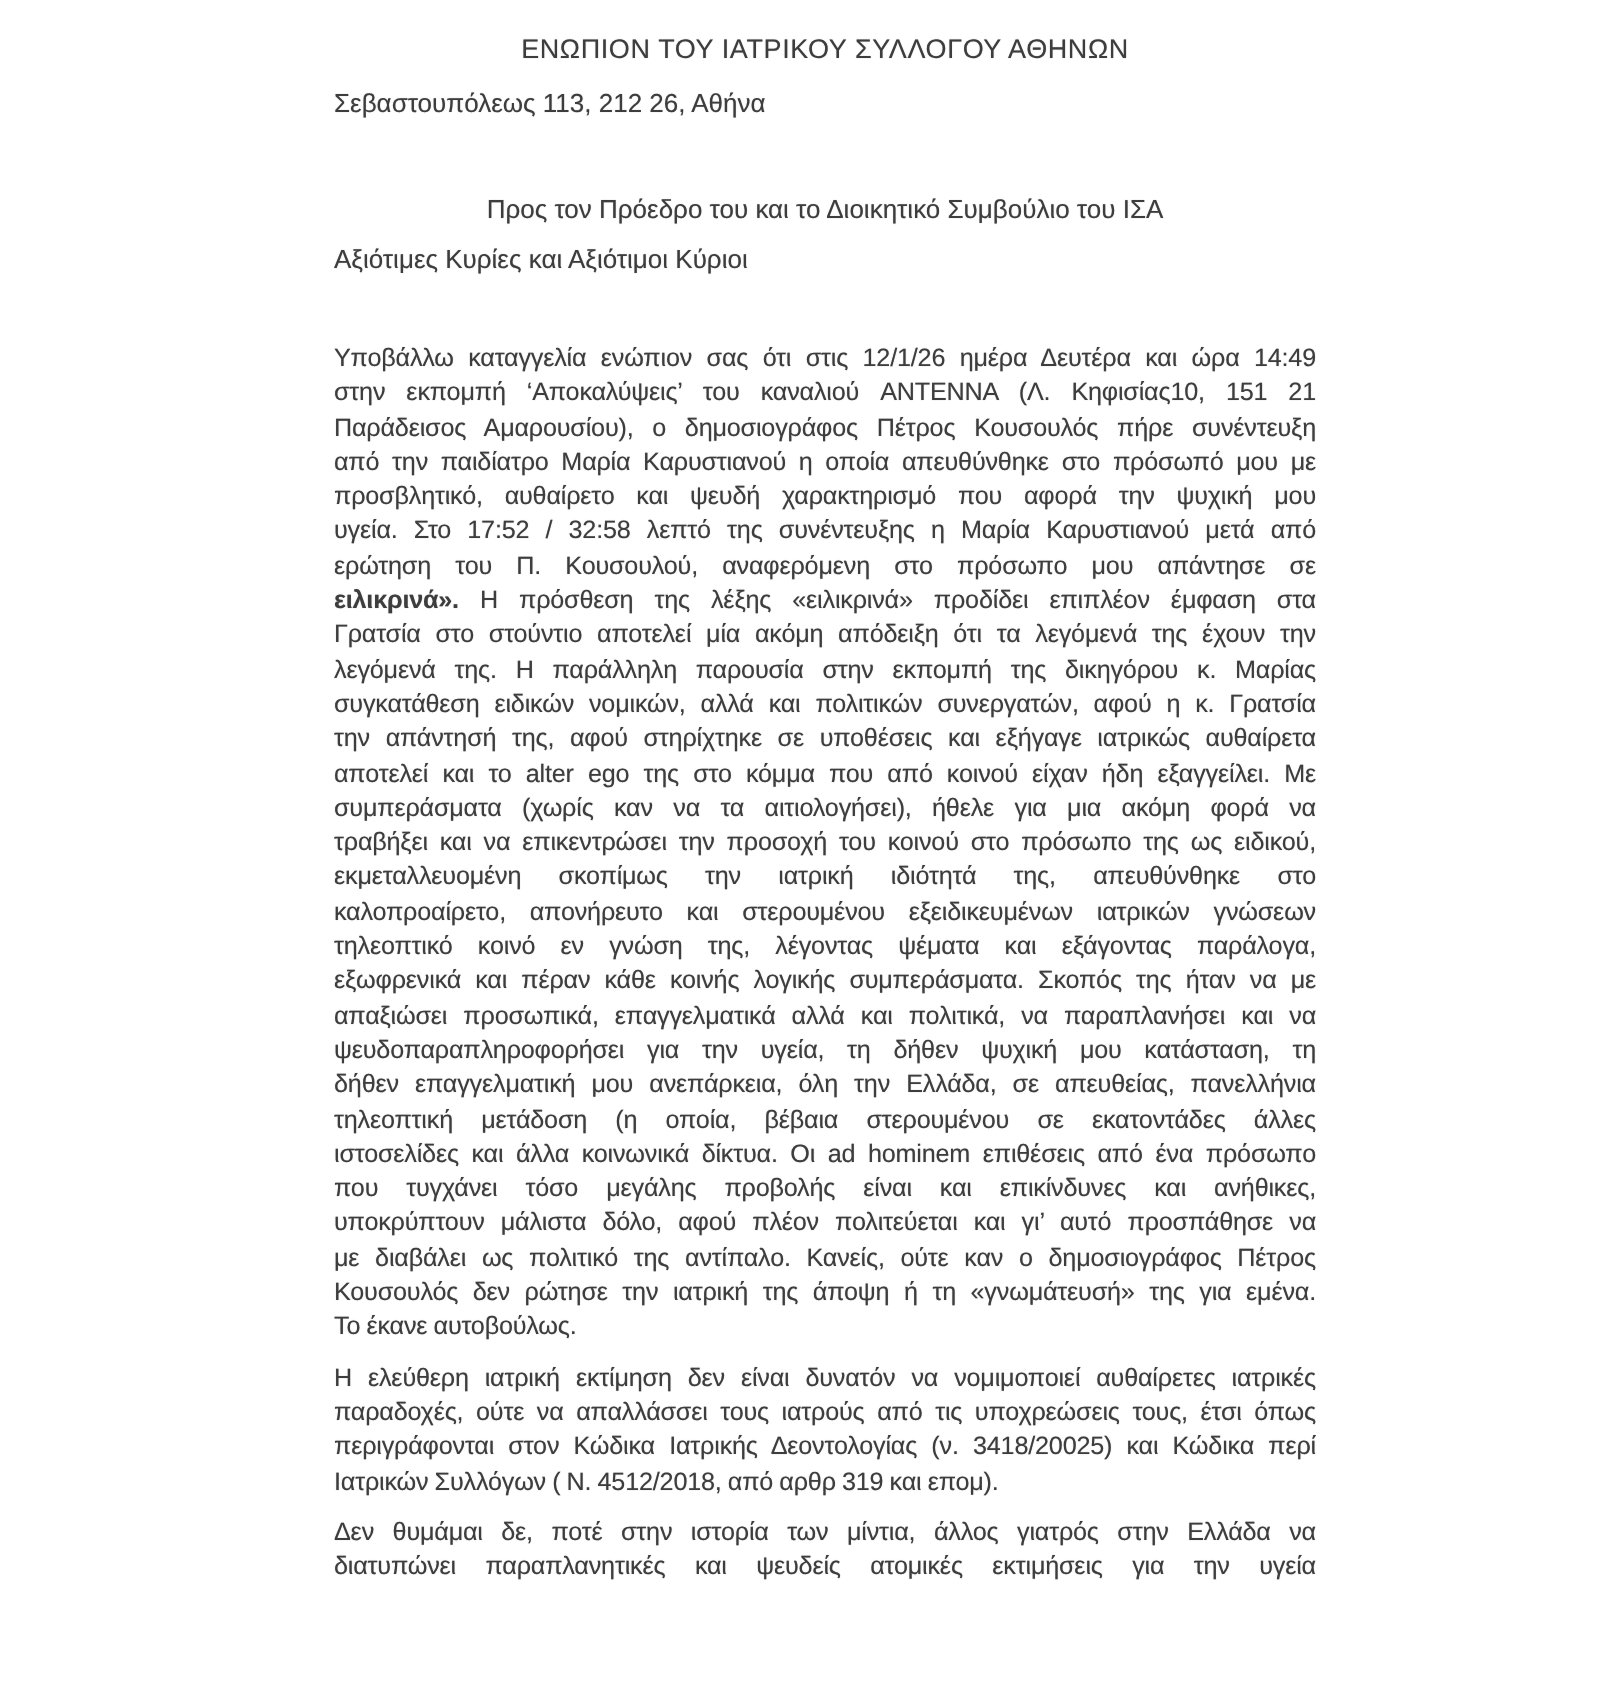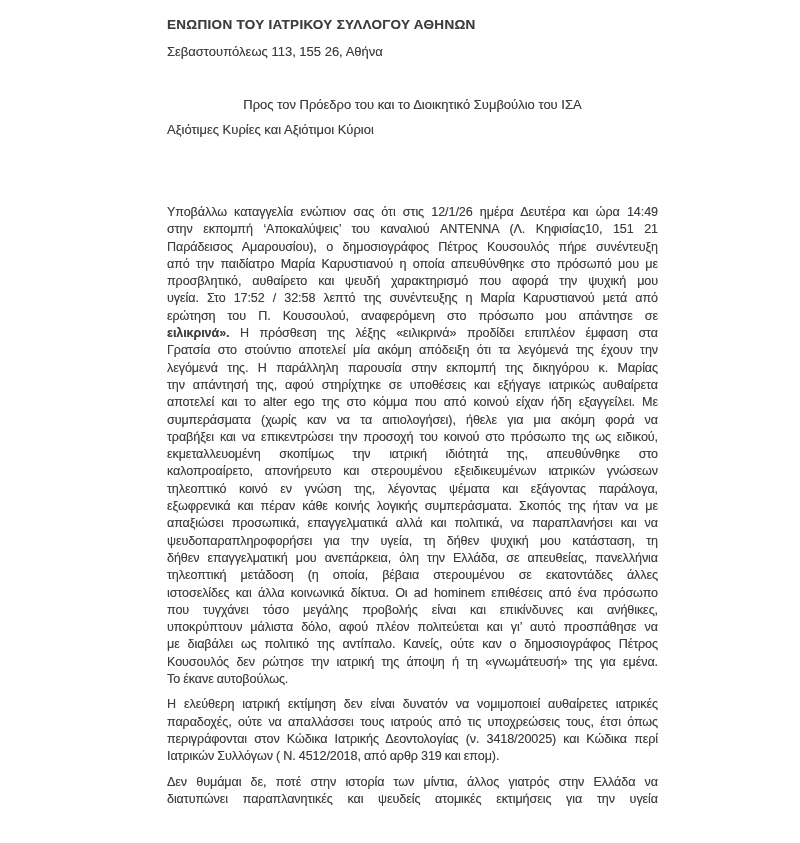--- a/index.html
+++ b/index.html
@@ -16,30 +16,31 @@
   }
   .doc {
     position: absolute;
     left: 167px; top: 16px;
     width: 491px;
     color: #3d3d3d;
     text-shadow: 0 0 0.5px rgba(85,85,85,0.55);
   }
   .title {
     font-size: 13.5px;
-    font-weight: 700;
+    font-weight: 400;
     letter-spacing: 0.3px;
     line-height: 18px;
     white-space: nowrap;
+    text-align: center;
   }
   .address  { font-size: 13px; line-height: 17px; margin-top: 9px;  white-space: nowrap; }
   .to-line  { font-size: 13px; line-height: 17px; margin-top: 36px; white-space: nowrap; text-align: center; }
   .salute   { font-size: 13px; line-height: 17px; margin-top: 8px;  white-space: nowrap; }
   .bodytext {
-    margin-top: 66px;
+    margin-top: 33px;
     font-size: 12.6px;
     line-height: 17.3px;
     letter-spacing: -0.1px;
     word-spacing: -0.3px;
   }
   .para { margin: 0 0 8px 0; }
   .para:last-child { margin-bottom: 0; }
   .line {
     text-align: justify;
     text-align-last: justify;
@@ -50,35 +51,36 @@
     text-align-last: left;
   }
   .b { font-weight: 700; }
 </style>
 </head>
 <body>
 
 <div class="page">
   <div class="doc">
     <div class="title">ΕΝΩΠΙΟΝ ΤΟΥ ΙΑΤΡΙΚΟΥ ΣΥΛΛΟΓΟΥ ΑΘΗΝΩΝ</div>
-    <div class="address">Σεβαστουπόλεως 113, 155 26, Αθήνα</div>
+    <div class="address">Σεβαστουπόλεως 113, 212 26, Αθήνα</div>
     <div class="to-line">Προς τον Πρόεδρο του και το Διοικητικό Συμβούλιο του ΙΣΑ</div>
     <div class="salute">Αξιότιμες Κυρίες και Αξιότιμοι Κύριοι</div>
     <div class="bodytext">
         <div class="para">
           <div class="line"><span>Υποβάλλω καταγγελία ενώπιον σας ότι στις 12/1/26 ημέρα Δευτέρα και ώρα 14:49</span></div>
           <div class="line"><span>στην εκπομπή ‘Αποκαλύψεις’ του καναλιού ANTENNA (Λ. Κηφισίας10, 151 21</span></div>
           <div class="line"><span>Παράδεισος Αμαρουσίου), ο δημοσιογράφος Πέτρος Κουσουλός πήρε συνέντευξη</span></div>
           <div class="line"><span>από την παιδίατρο Μαρία Καρυστιανού η οποία απευθύνθηκε στο πρόσωπό μου με</span></div>
           <div class="line"><span>προσβλητικό, αυθαίρετο και ψευδή χαρακτηρισμό που αφορά την ψυχική μου</span></div>
           <div class="line"><span>υγεία. Στο 17:52 / 32:58 λεπτό της συνέντευξης η Μαρία Καρυστιανού μετά από</span></div>
           <div class="line"><span>ερώτηση του Π. Κουσουλού, αναφερόμενη στο πρόσωπο μου απάντησε σε</span></div>
           <div class="line"><span class="b">ειλικρινά».</span><span> Η πρόσθεση της λέξης «ειλικρινά» προδίδει επιπλέον έμφαση στα</span></div>
           <div class="line"><span>Γρατσία στο στούντιο αποτελεί μία ακόμη απόδειξη ότι τα λεγόμενά της έχουν την</span></div>
           <div class="line"><span>λεγόμενά της. Η παράλληλη παρουσία στην εκπομπή της δικηγόρου κ. Μαρίας</span></div>
+          <div class="line"><span>συγκατάθεση ειδικών νομικών, αλλά και πολιτικών συνεργατών, αφού η κ. Γρατσία</span></div>
           <div class="line"><span>την απάντησή της, αφού στηρίχτηκε σε υποθέσεις και εξήγαγε ιατρικώς αυθαίρετα</span></div>
           <div class="line"><span>αποτελεί και το alter ego της στο κόμμα που από κοινού είχαν ήδη εξαγγείλει. Με</span></div>
           <div class="line"><span>συμπεράσματα (χωρίς καν να τα αιτιολογήσει), ήθελε για μια ακόμη φορά να</span></div>
           <div class="line"><span>τραβήξει και να επικεντρώσει την προσοχή του κοινού στο πρόσωπο της ως ειδικού,</span></div>
           <div class="line"><span>εκμεταλλευομένη σκοπίμως την ιατρική ιδιότητά της, απευθύνθηκε στο</span></div>
           <div class="line"><span>καλοπροαίρετο, απονήρευτο και στερουμένου εξειδικευμένων ιατρικών γνώσεων</span></div>
           <div class="line"><span>τηλεοπτικό κοινό εν γνώση της, λέγοντας ψέματα και εξάγοντας παράλογα,</span></div>
           <div class="line"><span>εξωφρενικά και πέραν κάθε κοινής λογικής συμπεράσματα. Σκοπός της ήταν να με</span></div>
           <div class="line"><span>απαξιώσει προσωπικά, επαγγελματικά αλλά και πολιτικά, να παραπλανήσει και να</span></div>
           <div class="line"><span>ψευδοπαραπληροφορήσει για την υγεία, τη δήθεν ψυχική μου κατάσταση, τη</span></div>

